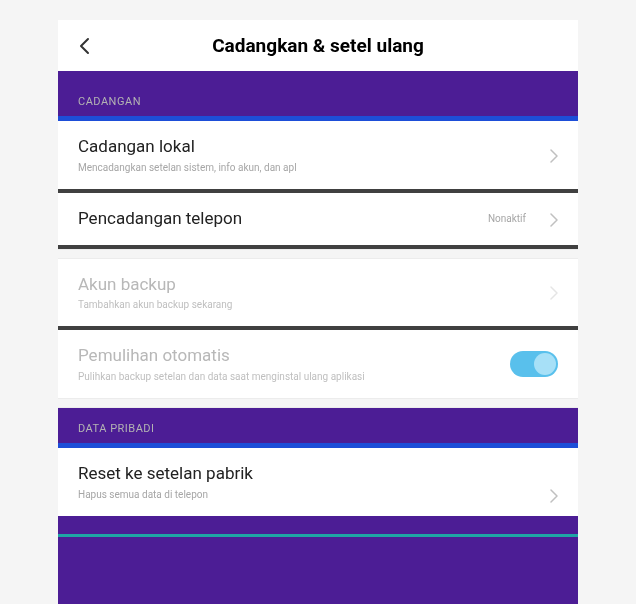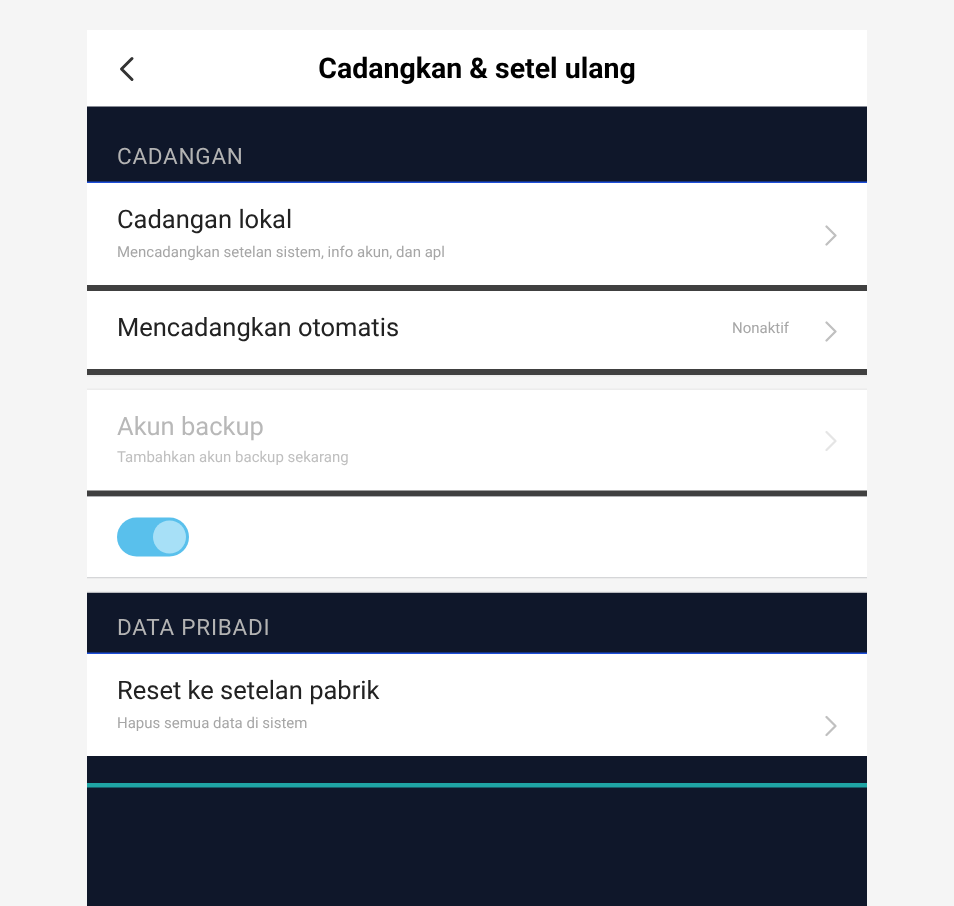--- a/index.html
+++ b/index.html
@@ -11,21 +11,21 @@
     body {
       background: #f5f5f5;
       width: 636px;
       height: 604px;
       display: flex;
       justify-content: center;
       padding-top: 20px;
     }
     .screen {
       width: 520px;
-      background: #0f172a;
+      background: #4c1d95;
     }
     .header {
       display: flex;
       align-items: center;
       padding: 14px 20px 14px 20px;
       background: #fff;
     }
     .back-icon {
       width: 12px;
       height: 20px;
@@ -41,24 +41,24 @@
     .title {
       flex: 1;
       text-align: center;
       font-size: 19px;
       font-weight: 700;
       color: #000;
       margin-right: 12px;
     }
     .section-header {
       padding: 24px 20px 8px 20px;
-      font-size: 15px;
+      font-size: 11px;
       color: #b3b3b3;
       letter-spacing: 0.5px;
-      border-bottom: 1px solid #1d4ed8;
+      border-bottom: 5px solid #1d4ed8;
     }
     .row {
       display: flex;
       align-items: center;
       padding: 14px 20px;
       background: #fff;
       border-bottom: 4px solid #404040;
       cursor: pointer;
     }
     .row-content {
@@ -150,21 +150,21 @@
     </div>
     <div class="chevron">
       <svg viewBox="0 0 8 14" fill="none">
           <path d="M1 1 L7 7 L1 13" stroke="#c0c0c0" stroke-width="1.5" stroke-linecap="round" stroke-linejoin="round"></path>
         </svg>
     </div>
   </div>
 
   <div class="row">
     <div class="row-content">
-      <div class="row-title">Mencadangkan otomatis</div>
+      <div class="row-title">Pencadangan telepon</div>
     </div>
     <div class="row-value">Nonaktif</div>
     <div class="chevron">
       <svg viewBox="0 0 8 14" fill="none">
           <path d="M1 1 L7 7 L1 13" stroke="#c0c0c0" stroke-width="1.5" stroke-linecap="round" stroke-linejoin="round"></path>
         </svg>
     </div>
   </div>
 
   <div class="gap"></div>
@@ -175,33 +175,37 @@
       <div class="row-subtitle">Tambahkan akun backup sekarang</div>
     </div>
     <div class="chevron">
       <svg viewBox="0 0 8 14" fill="none">
           <path d="M1 1 L7 7 L1 13" stroke="#c0c0c0" stroke-width="1.5" stroke-linecap="round" stroke-linejoin="round"></path>
         </svg>
     </div>
   </div>
 
   <div class="row disabled" style="border-bottom:none;">
+    <div class="row-content">
+      <div class="row-title">Pemulihan otomatis</div>
+      <div class="row-subtitle">Pulihkan backup setelan dan data saat menginstal ulang aplikasi</div>
+    </div>
     <div class="toggle">
       <div class="toggle-knob"></div>
     </div>
   </div>
 
   <div class="gap"></div>
 
   <div class="section-header" style="padding-top:14px;">DATA PRIBADI</div>
 
   <div class="row" style="border-bottom:none;align-items:flex-end;">
     <div class="row-content">
       <div class="row-title">Reset ke setelan pabrik</div>
-      <div class="row-subtitle">Hapus semua data di sistem</div>
+      <div class="row-subtitle">Hapus semua data di telepon</div>
     </div>
     <div class="chevron">
       <svg viewBox="0 0 8 14" fill="none">
           <path d="M1 1 L7 7 L1 13" stroke="#c0c0c0" stroke-width="1.5" stroke-linecap="round" stroke-linejoin="round"></path>
         </svg>
     </div>
   </div>
 
   <div class="bottom-bar"></div>
 

